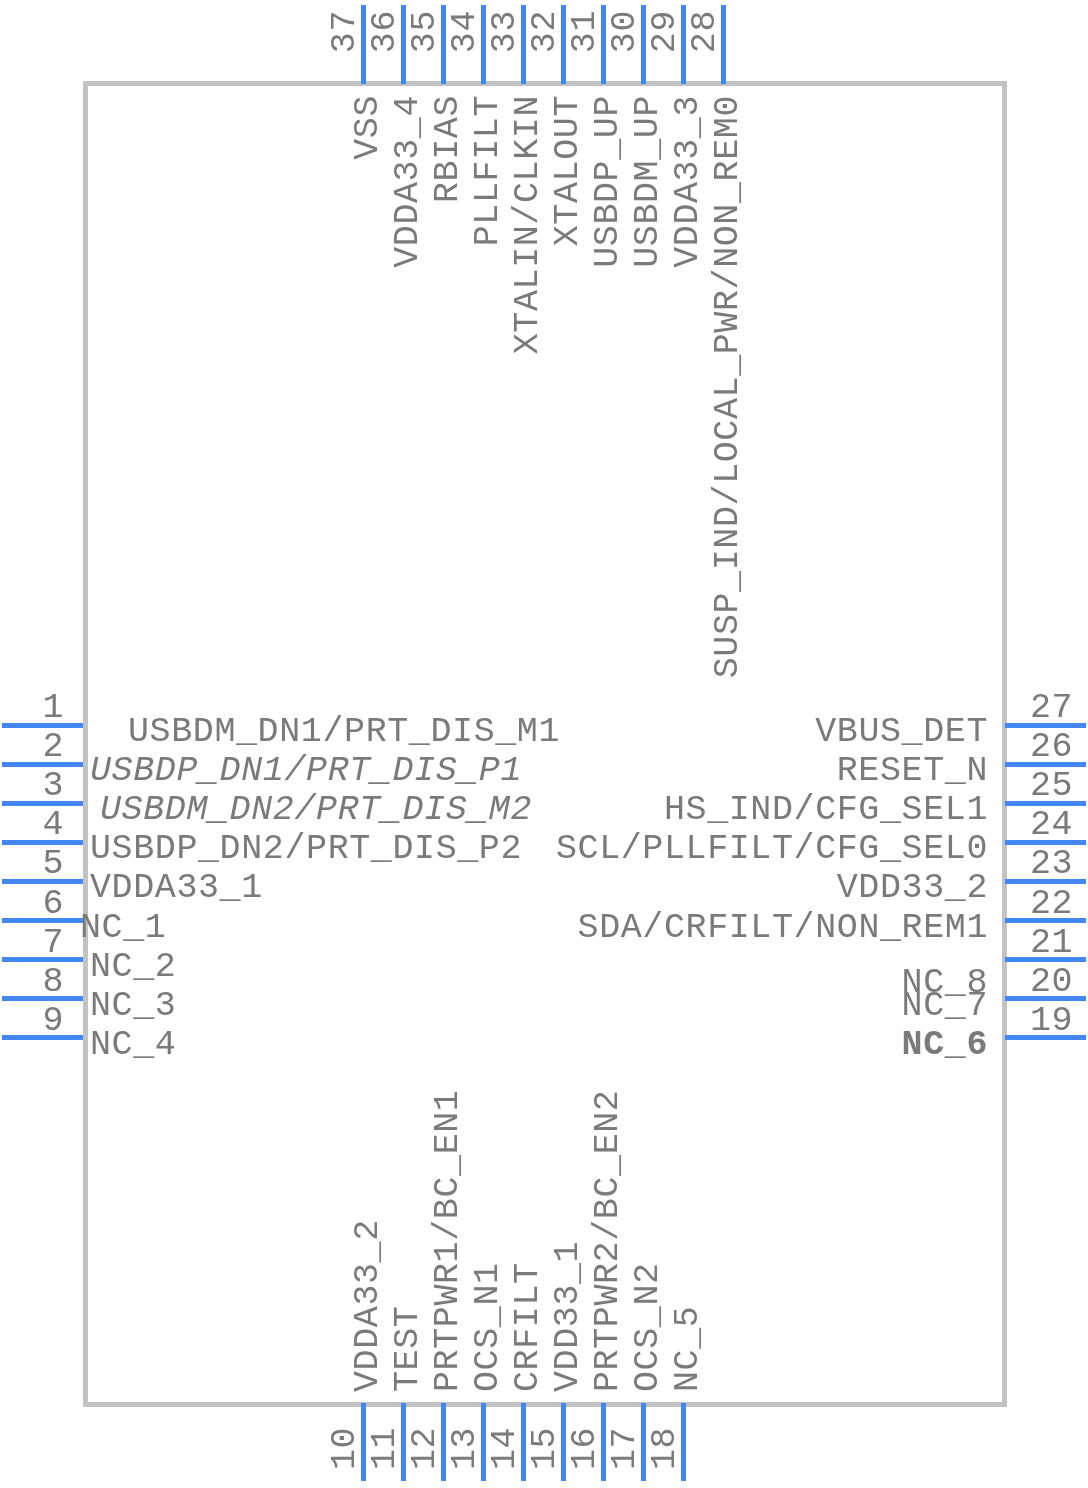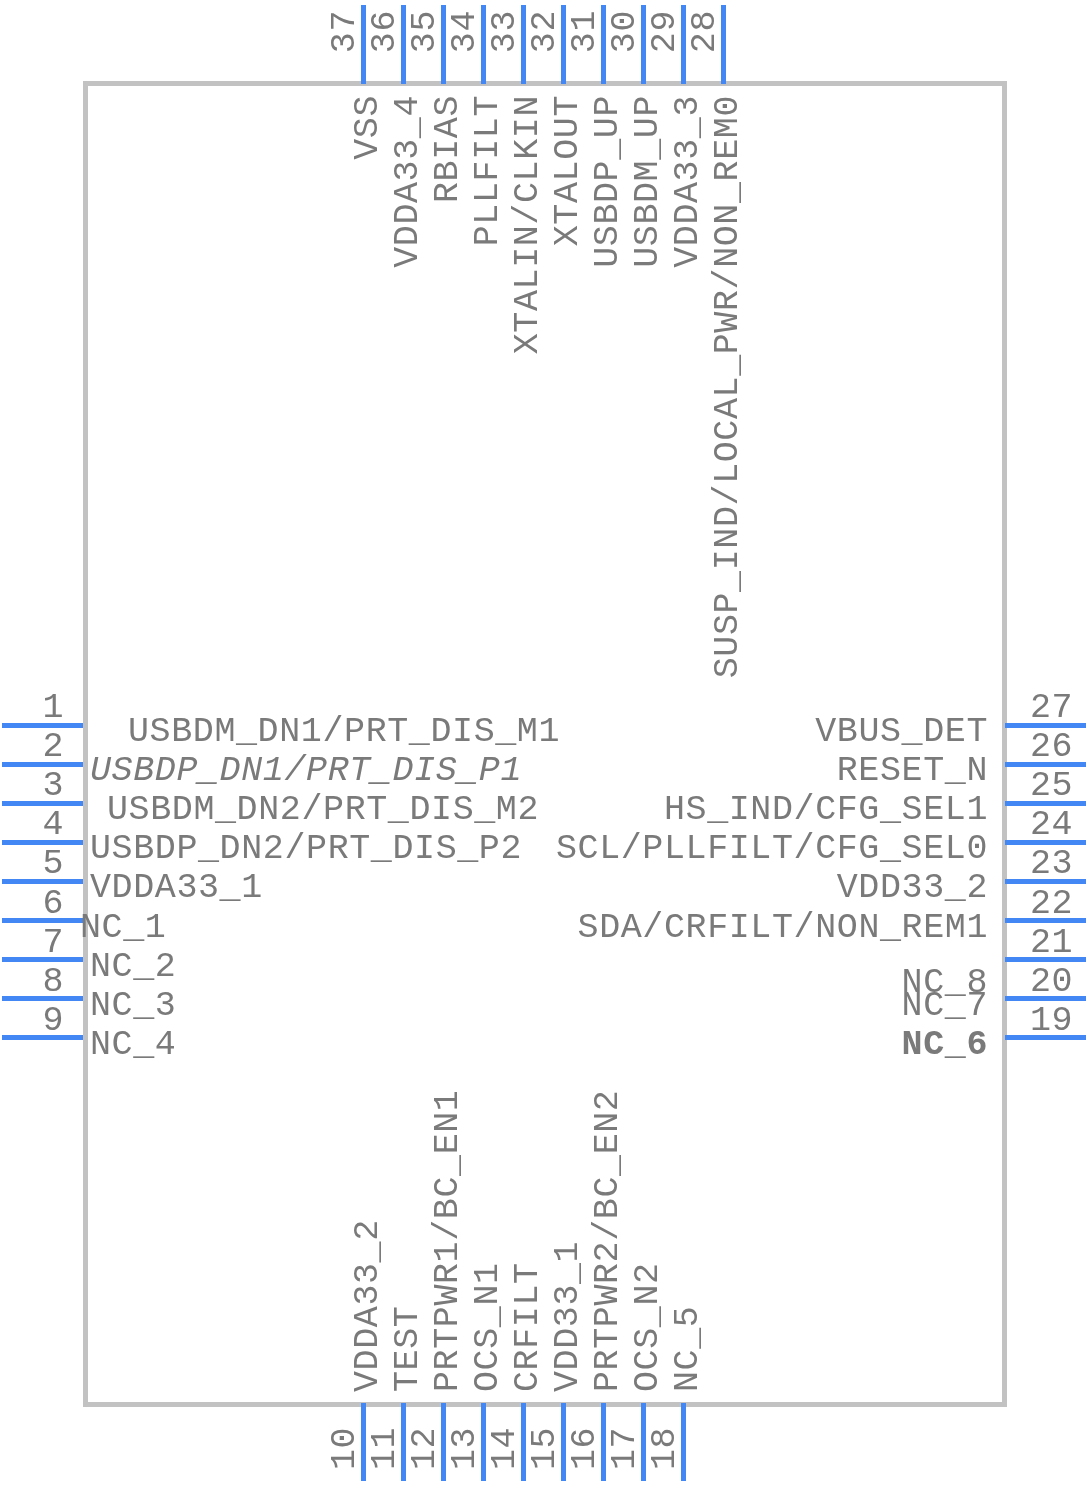--- a/index.html
+++ b/index.html
@@ -52,21 +52,21 @@
   <div class="chip-body"></div>
   <div id="pins-left">
       <div class="pin-line" style="left: 2px; top: 722.5px; width: 81px; height: 5px;"></div>
       <div class="pin-number ta-r" style="left: 0px; top: 688px; width: 64px;">1</div>
       <div class="pin-label ta-l" style="left: 90px; top: 712px; margin-left: 38px;">USBDM_DN1/PRT_DIS_M1</div>
       <div class="pin-line" style="left: 2px; top: 761.6px; width: 81px; height: 5px;"></div>
       <div class="pin-number ta-r" style="left: 0px; top: 727.1px; width: 64px;">2</div>
       <div class="pin-label ta-l" style="left: 90px; top: 751.1px; font-style: italic;">USBDP_DN1/PRT_DIS_P1</div>
       <div class="pin-line" style="left: 2px; top: 800.7px; width: 81px; height: 5px;"></div>
       <div class="pin-number ta-r" style="left: 0px; top: 766.2px; width: 64px;">3</div>
-      <div class="pin-label ta-l" style="left: 107px; top: 790.2px;">USBDM_DN2/PRT_DIS_M2</div>
+      <div class="pin-label ta-l" style="left: 100px; top: 790.2px; font-style: italic;">USBDM_DN2/PRT_DIS_M2</div>
       <div class="pin-line" style="left: 2px; top: 839.8px; width: 81px; height: 5px;"></div>
       <div class="pin-number ta-r" style="left: 0px; top: 805.3px; width: 64px;">4</div>
       <div class="pin-label ta-l" style="left: 90px; top: 829.3px;">USBDP_DN2/PRT_DIS_P2</div>
       <div class="pin-line" style="left: 2px; top: 878.9px; width: 81px; height: 5px;"></div>
       <div class="pin-number ta-r" style="left: 0px; top: 844.4px; width: 64px;">5</div>
       <div class="pin-label ta-l" style="left: 90px; top: 868.4px;">VDDA33_1</div>
       <div class="pin-line" style="left: 2px; top: 918px; width: 81px; height: 5px;"></div>
       <div class="pin-number ta-r" style="left: 0px; top: 883.5px; width: 64px;">6</div>
       <div class="pin-label ta-l" style="left: 80px; top: 907.5px;">NC_1</div>
       <div class="pin-line" style="left: 2px; top: 957.1px; width: 81px; height: 5px;"></div>

